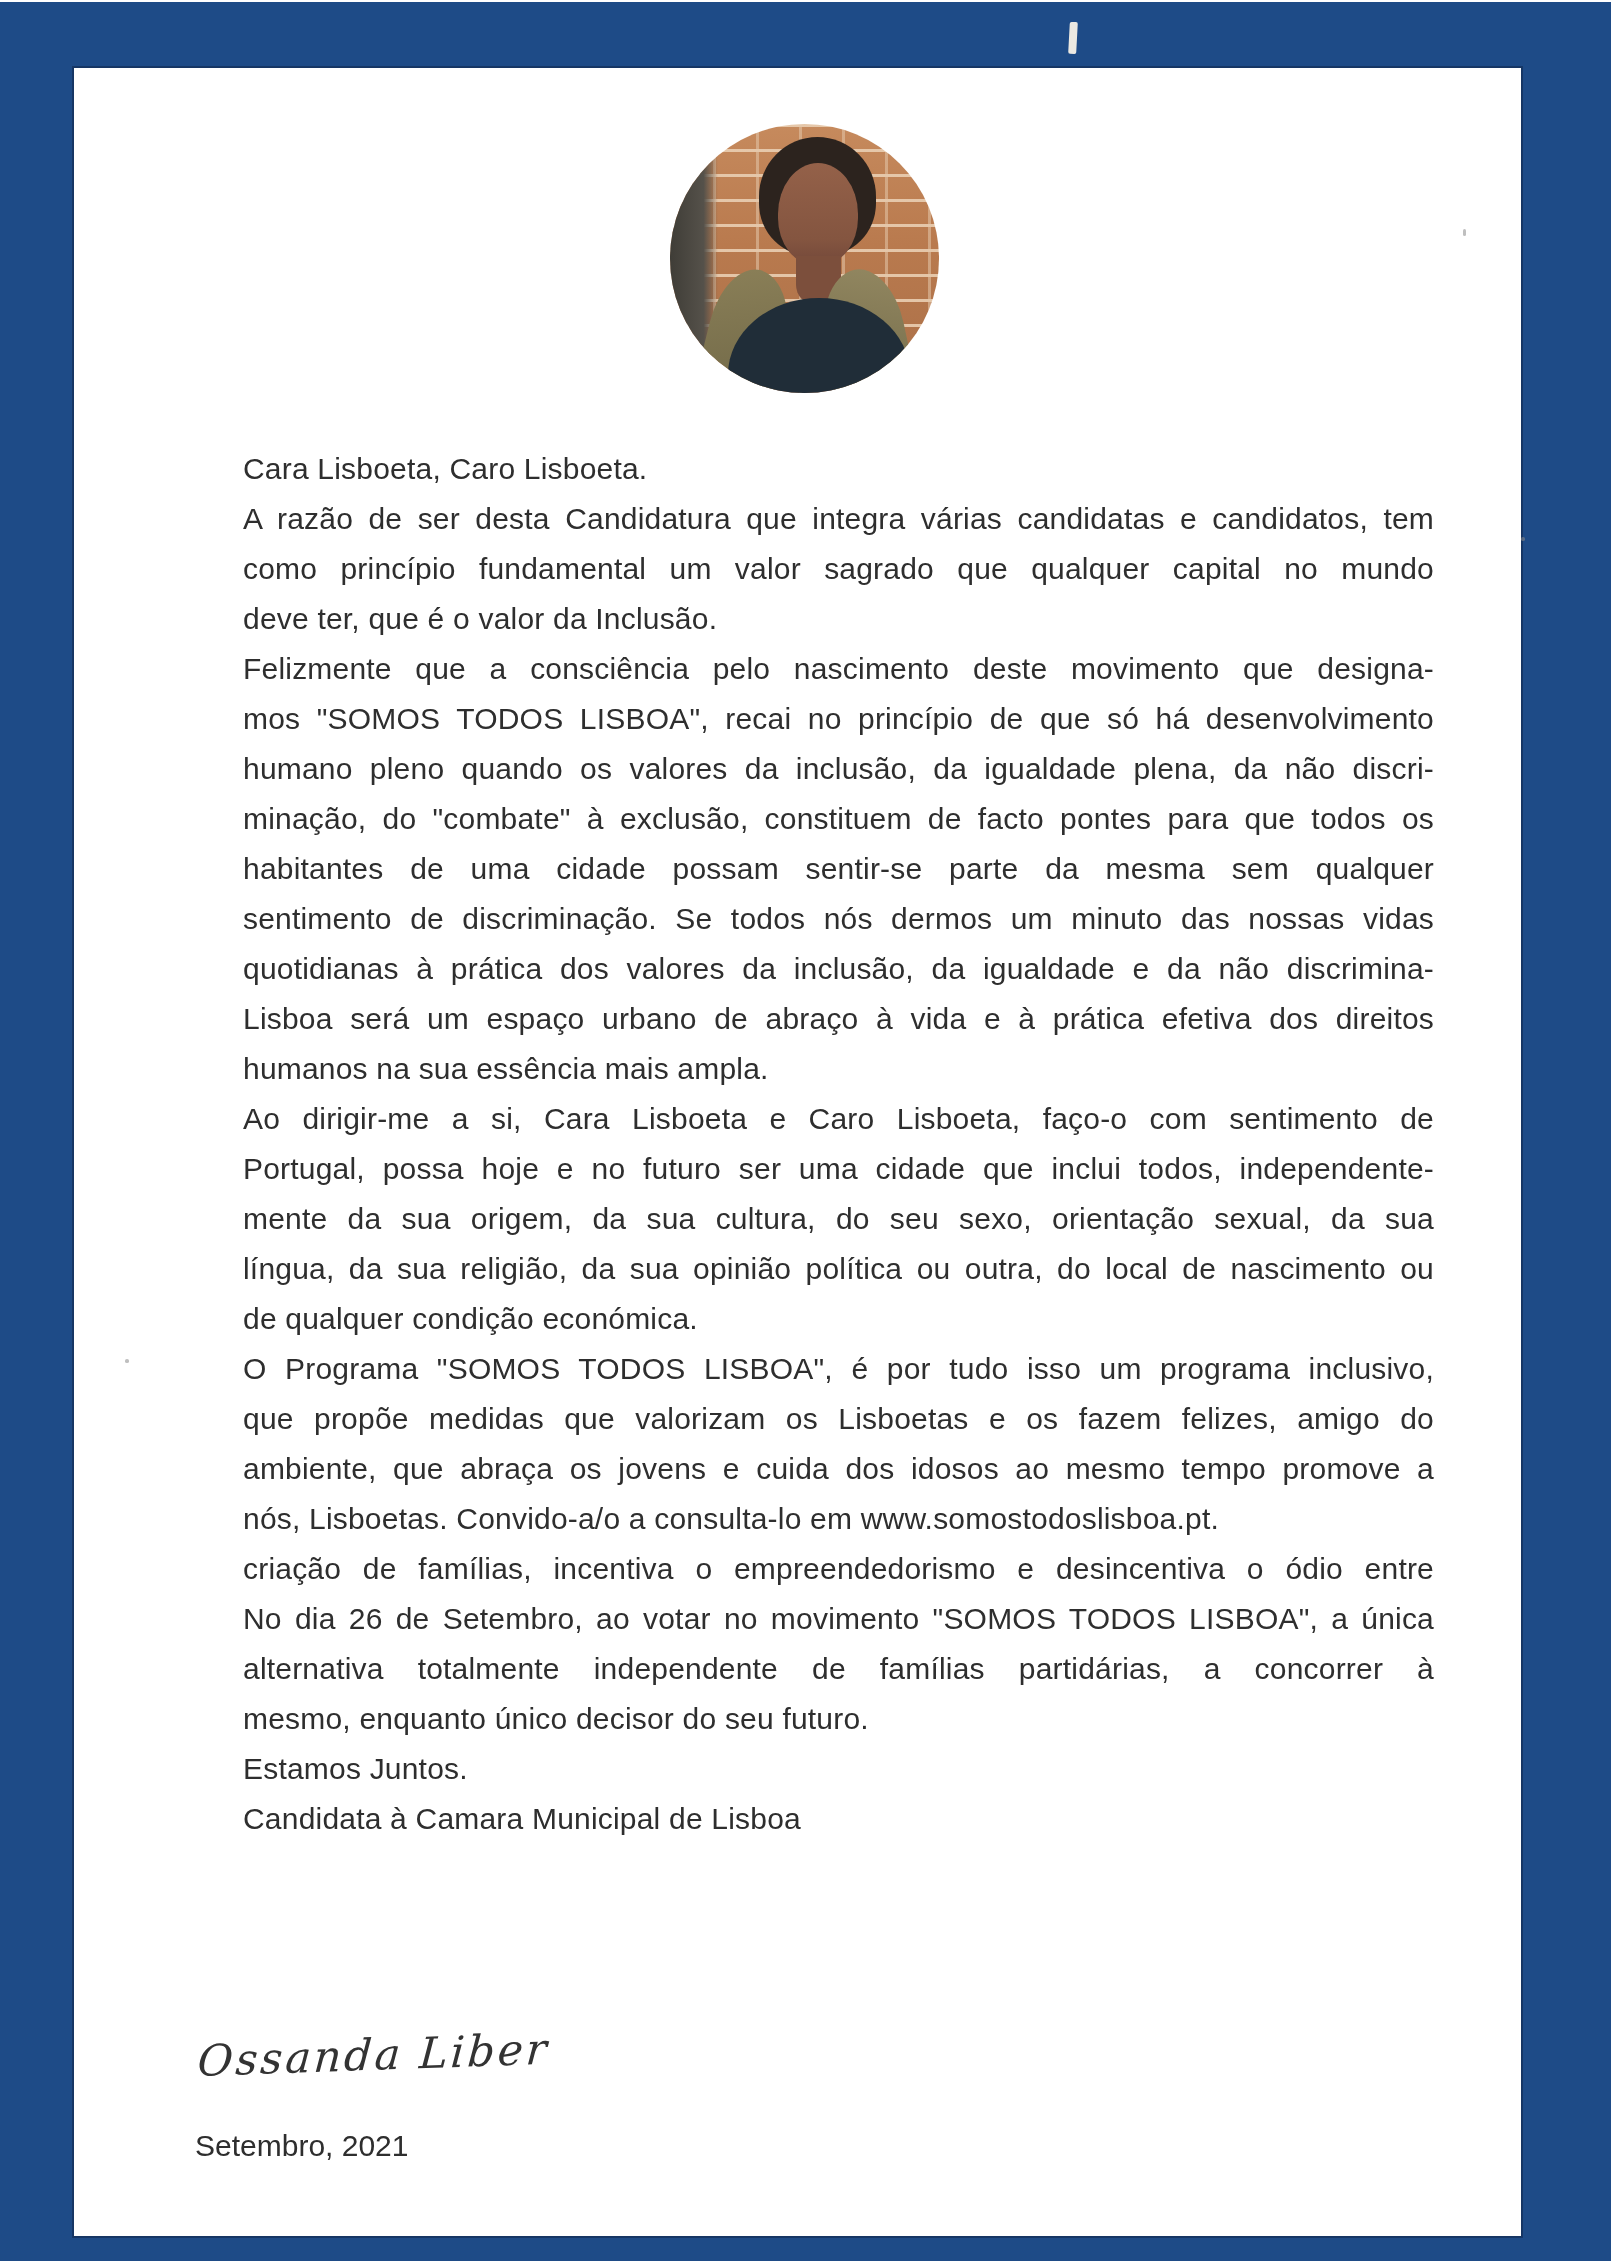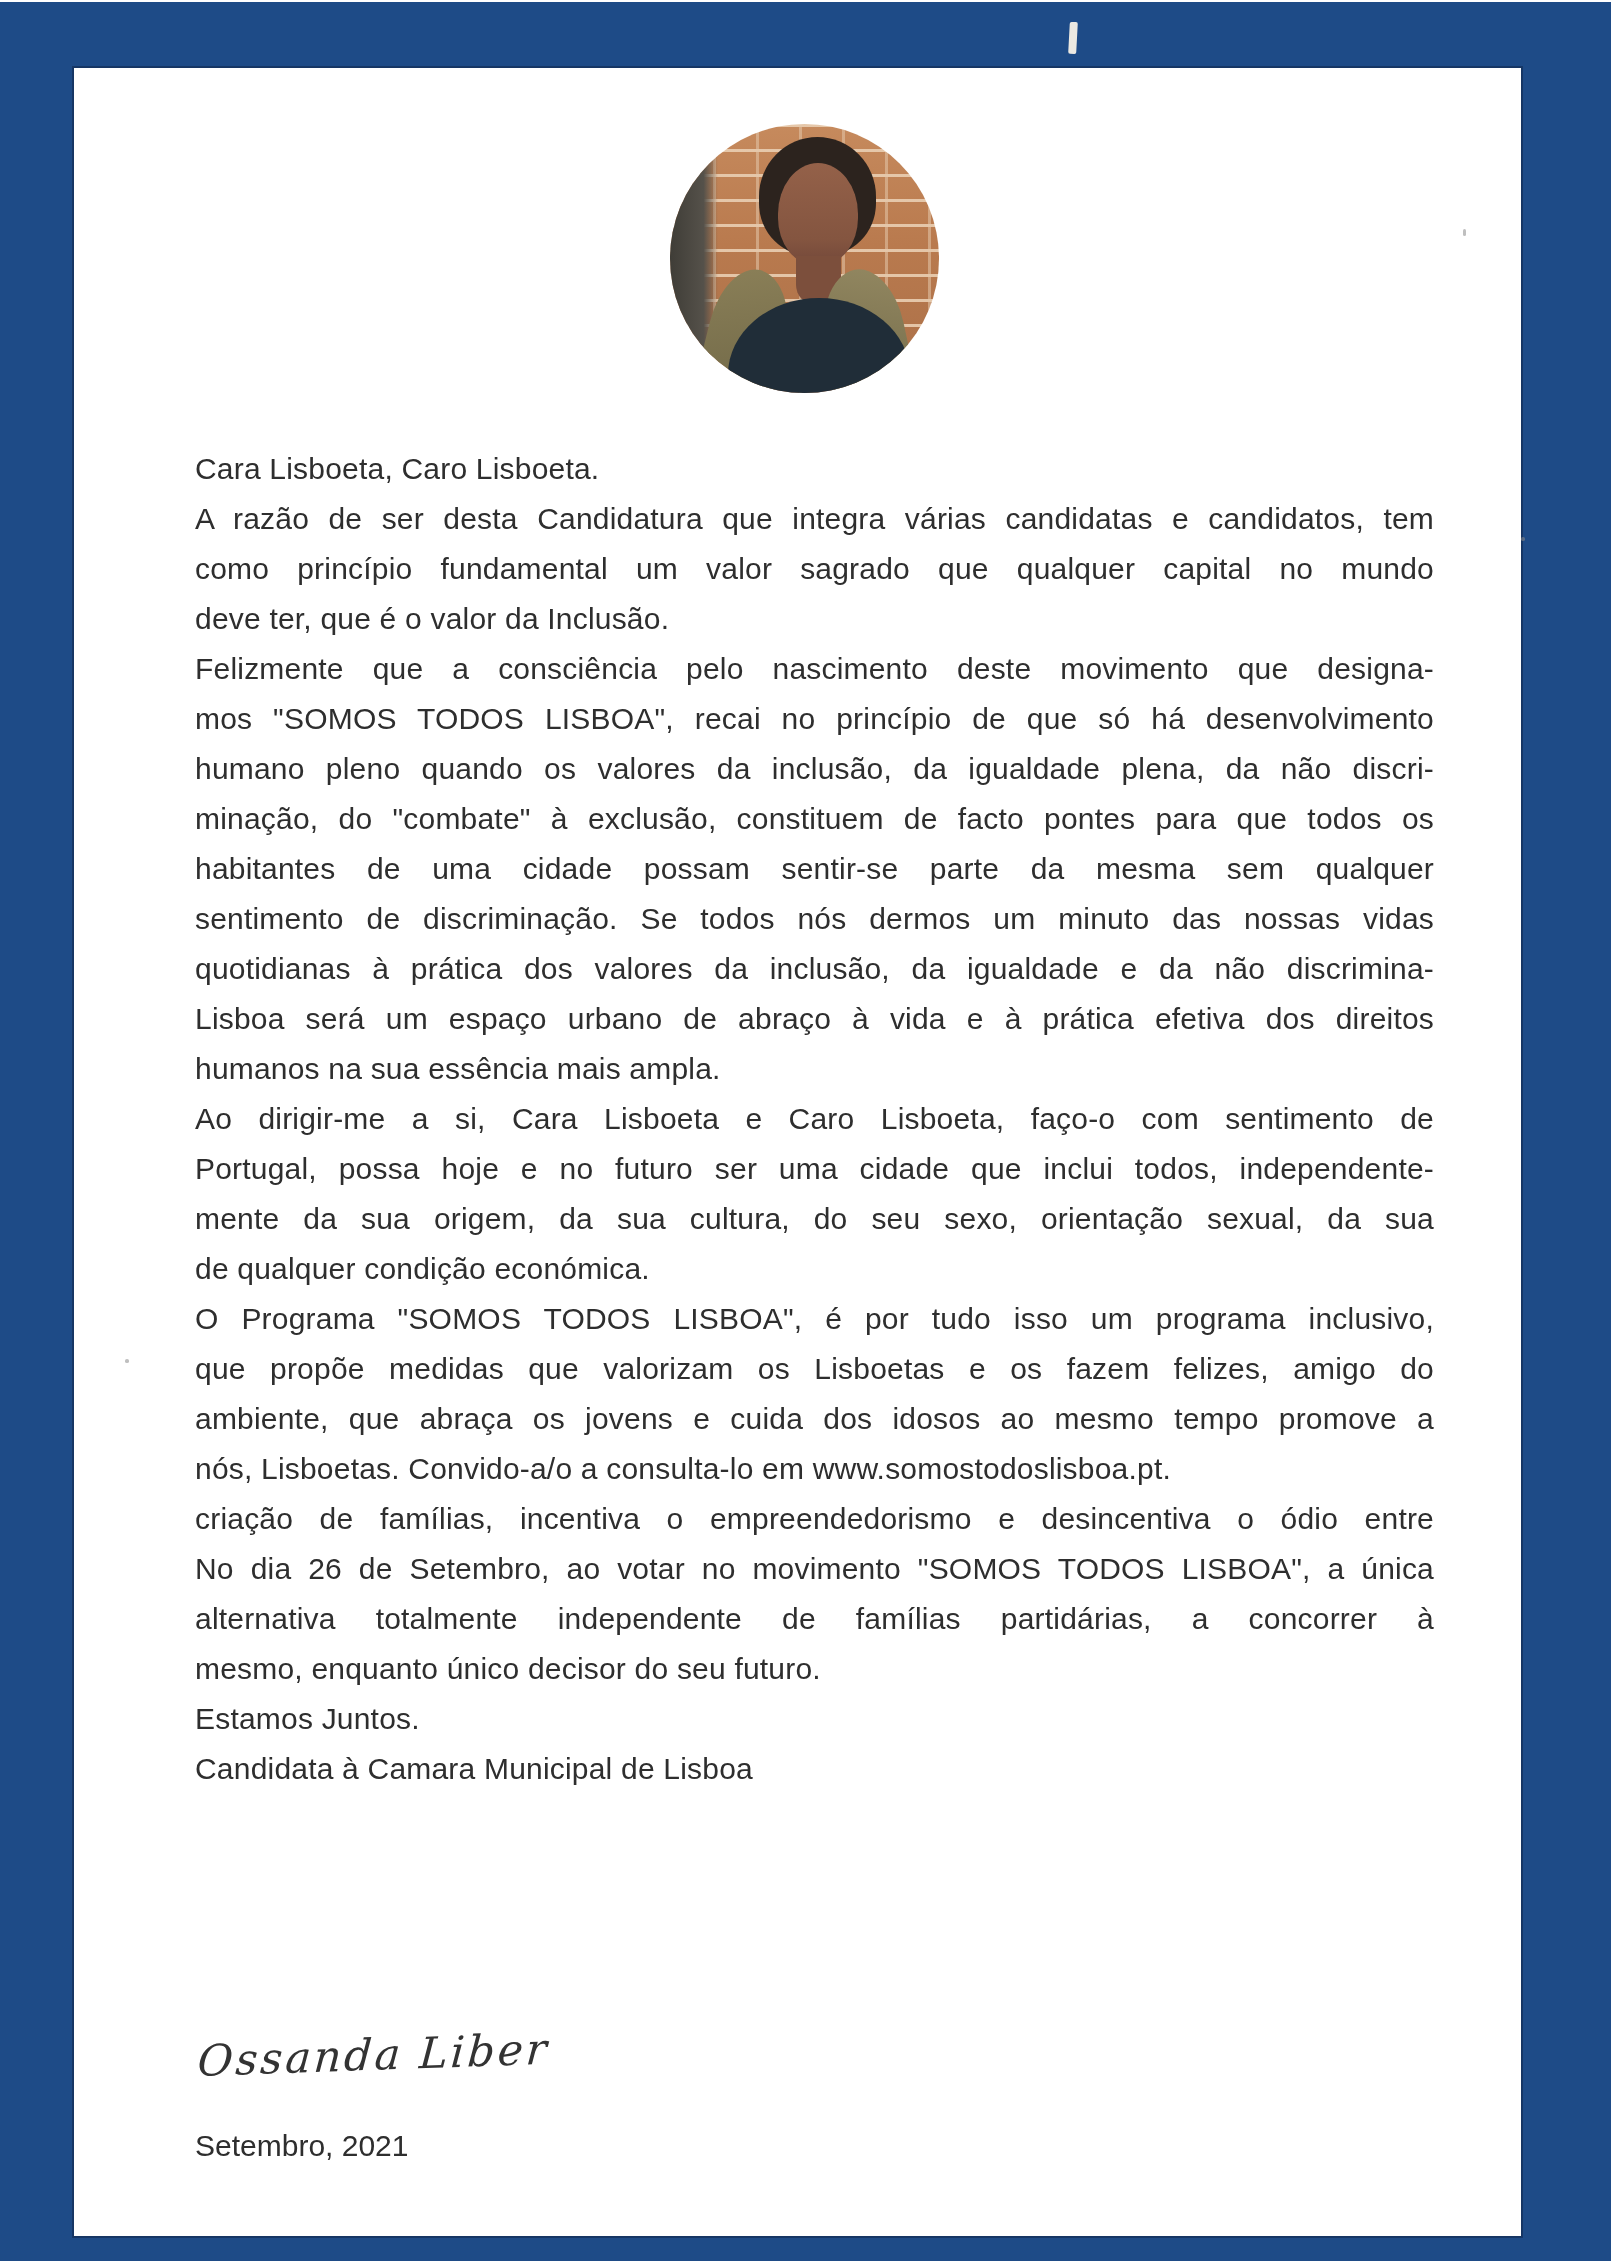--- a/index.html
+++ b/index.html
@@ -132,20 +132,21 @@
     top: 376px;    
     width: 1239px;
     font-size: 30px;
     line-height: 50px;
     color: #2e2e2e;
     letter-spacing: 0.2px;
   }
   .letter-body .line {
     min-height: 50px;
     white-space: normal;
+    margin-left: 48px;
   }
   .letter-body .line.just {
     text-align: justify;
     text-align-last: justify;
     text-justify: inter-word;
   }
   .signature {
     position: absolute;
     left: 122px;   
     top: 1968px;   
@@ -208,20 +209,21 @@
         <div class="line just">humano pleno quando os valores da inclusão, da igualdade plena, da não discri-</div>
         <div class="line just">minação, do "combate" à exclusão, constituem de facto pontes para que todos os</div>
         <div class="line just">habitantes de uma cidade possam sentir-se parte da mesma sem qualquer</div>
         <div class="line just">sentimento de discriminação. Se todos nós dermos um minuto das nossas vidas</div>
         <div class="line just">quotidianas à prática dos valores da inclusão, da igualdade e da não discrimina-</div>
         <div class="line just">Lisboa será um espaço urbano de abraço à vida e à prática efetiva dos direitos</div>
         <div class="line">humanos na sua essência mais ampla.</div>
         <div class="line just">Ao dirigir-me a si, Cara Lisboeta e Caro Lisboeta, faço-o com sentimento de</div>
         <div class="line just">Portugal, possa hoje e no futuro ser uma cidade que inclui todos, independente-</div>
         <div class="line just">mente da sua origem, da sua cultura, do seu sexo, orientação sexual, da sua</div>
+        <div class="line just">língua, da sua religião, da sua opinião política ou outra, do local de nascimento ou</div>
         <div class="line">de qualquer condição económica.</div>
         <div class="line just">O Programa "SOMOS TODOS LISBOA", é por tudo isso um programa inclusivo,</div>
         <div class="line just">que propõe medidas que valorizam os Lisboetas e os fazem felizes, amigo do</div>
         <div class="line just">ambiente, que abraça os jovens e cuida dos idosos ao mesmo tempo promove a</div>
         <div class="line">nós, Lisboetas. Convido-a/o a consulta-lo em www.somostodoslisboa.pt.</div>
         <div class="line just">criação de famílias, incentiva o empreendedorismo e desincentiva o ódio entre</div>
         <div class="line just">No dia 26 de Setembro, ao votar no movimento "SOMOS TODOS LISBOA", a única</div>
         <div class="line just">alternativa totalmente independente de famílias partidárias, a concorrer à</div>
         <div class="line">mesmo, enquanto único decisor do seu futuro.</div>
         <div class="line">Estamos Juntos.</div>

